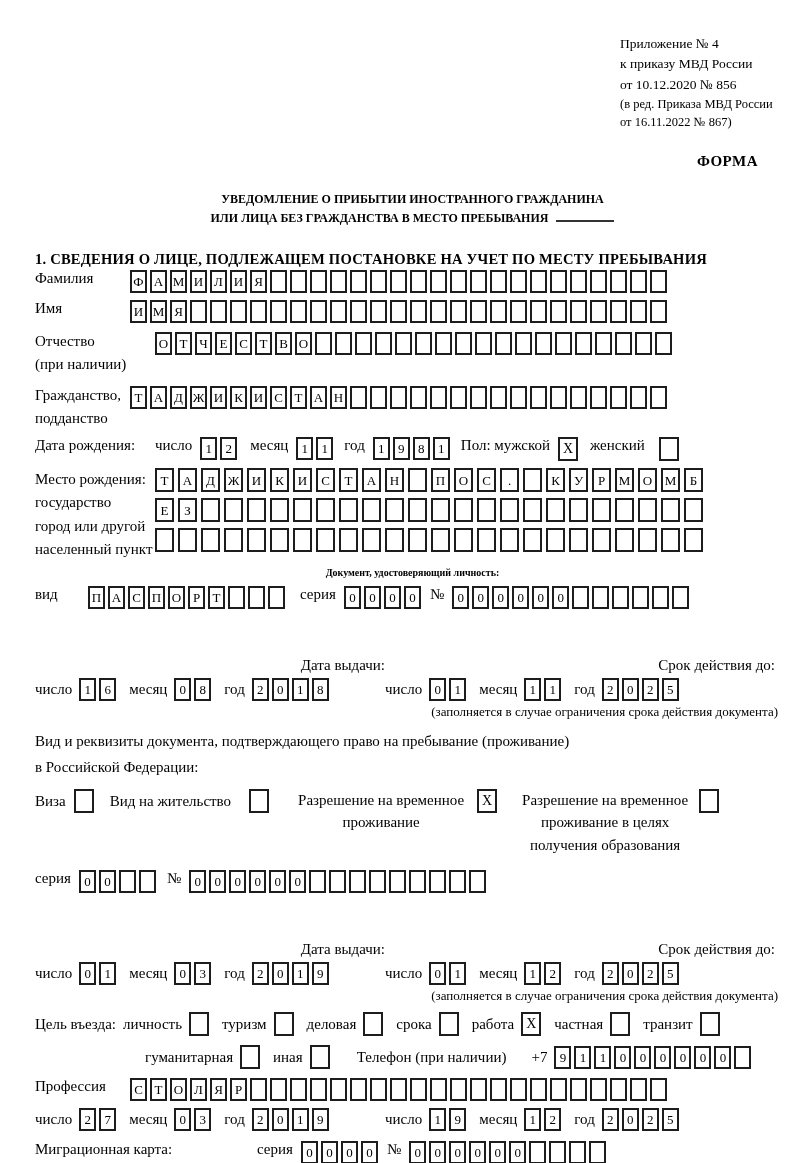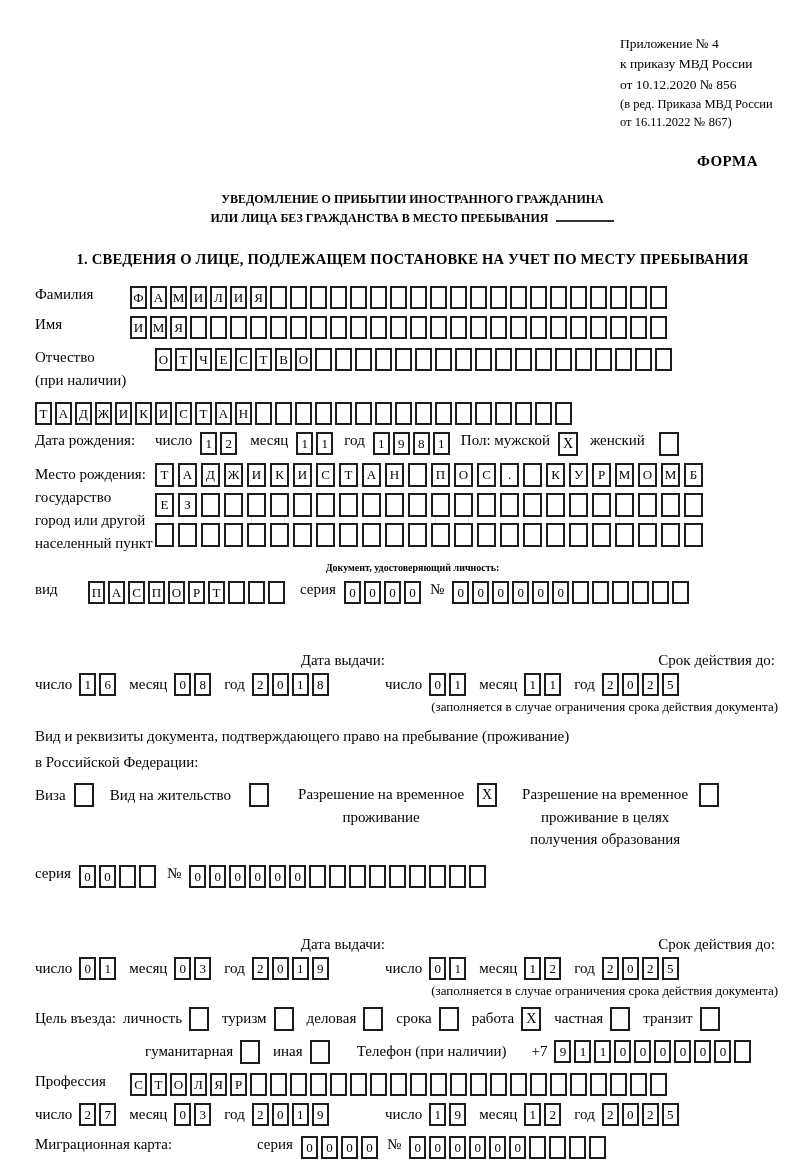--- a/index.html
+++ b/index.html
@@ -32,21 +32,21 @@
   }
   .frow { display: flex; margin-bottom: 7px; }
   .flabel { flex: none; }
   
   .appendix { margin-left: 585px; font-size: 13.5px; line-height: 1.5; }
   .appendix .small { font-size: 12.5px; line-height: 1.45; }
   .appendix .small { display: block; }
   .forma { text-align: right; padding-right: 32px; font-weight: bold; margin-top: 22px; font-size: 15px; letter-spacing: .5px; }
   .title { text-align: center; font-weight: bold; font-size: 12px; line-height: 1.55; margin-top: 20px; }
   .blank-line { display: inline-block; width: 58px; border-bottom: 2.5px solid #333; margin-left: 8px; vertical-align: baseline; }
-  .section-title { text-align: center; font-weight: bold; font-size: 14.6px; margin-top: 24px; margin-bottom: 18px; letter-spacing: .2px; }
+  .section-title { font-weight: bold; font-size: 14.6px; margin-top: 24px; margin-bottom: 2px; letter-spacing: .2px; }
   
   .w95  { width: 95px; }
   .w120 { width: 120px; }
   .w110 { width: 110px; }
   .lbl-2l { line-height: 1.55; }
   .multirow { display: flex; align-items: flex-start; margin-bottom: 7px; }
   .cellstack .cells { margin-bottom: 6px; display: flex; }
   .doc-header { text-align: center; font-weight: bold; font-size: 10px; margin: 6px 0 8px 0; }
   .inline-label { margin-right: 8px; flex: none; }
   .dates-row { display: flex; margin-top: 2px; }
@@ -181,20 +181,24 @@
       <span class="cell"></span>
       <span class="cell"></span>
       <span class="cell"></span>
       <span class="cell"></span>
       <span class="cell"></span>
       <span class="cell"></span>
     </span>
 </div>
 
 <div class="multirow">
+  <span class="flabel w95 lbl-2l">
+    <span>Гражданство,</span><br>
+    <span>подданство</span>
+  </span>
   <span class="cells" style="margin-top:2px">
       <span class="cell">Т</span>
       <span class="cell">А</span>
       <span class="cell">Д</span>
       <span class="cell">Ж</span>
       <span class="cell">И</span>
       <span class="cell">К</span>
       <span class="cell">И</span>
       <span class="cell">С</span>
       <span class="cell">Т</span>

